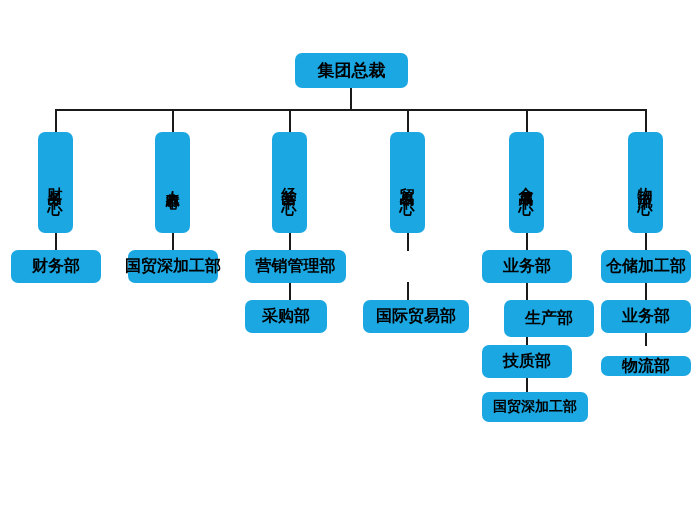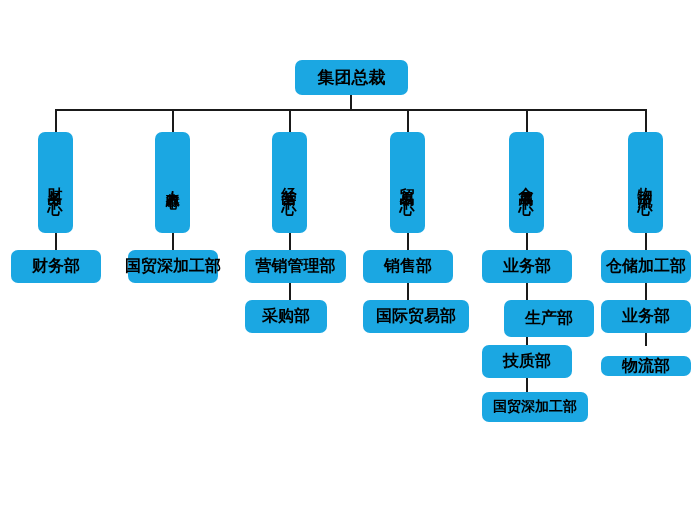--- a/index.html
+++ b/index.html
@@ -16,21 +16,21 @@
     background: var(--node-fill, #1BA7E2);
     color: var(--node-text, #000000);
     border-radius: 7px;
     display: flex;
     align-items: center;
     justify-content: center;
     font-weight: bold;
     text-align: center;
     box-sizing: border-box;
   }
-  .root { font-size: 17px; margin-top: 7px; }
+  .root { font-size: 17px; }
   .dept { font-size: 16px; white-space: nowrap; }
   .dept.long { font-size: 14px; }
   .vnode {
     writing-mode: vertical-rl;
     text-orientation: upright;
     font-size: 15px;
     letter-spacing: 4px;
     line-height: 1;
   }
   .vnode.tight { font-size: 13.5px; letter-spacing: 1px; }
@@ -78,21 +78,20 @@
   <div class="node vnode" style="left:509px;top:132px;width:35px;height:101px">金属中心</div>
   <div class="node vnode" style="left:628px;top:132px;width:35px;height:101px">物流中心</div>
 
   <div class="node dept" style="left:11px;top:250px;width:90px;height:33px">财务部</div>
 
   <div class="node dept" style="left:128px;top:250px;width:90px;height:33px">国贸深加工部</div>
 
   <div class="node dept" style="left:245px;top:250px;width:101px;height:33px">营销管理部</div>
   <div class="node dept" style="left:245px;top:300px;width:82px;height:33px">采购部</div>
 
-  <div class="node dept" style="left:363px;top:250px;width:90px;height:33px">销售部</div>
   <div class="node dept" style="left:363px;top:300px;width:106px;height:33px">国际贸易部</div>
 
   <div class="node dept" style="left:482px;top:250px;width:90px;height:33px">业务部</div>
   <div class="node dept" style="left:504px;top:300px;width:90px;height:37px">生产部</div>
   <div class="node dept" style="left:482px;top:345px;width:90px;height:33px">技质部</div>
   <div class="node dept long" style="left:482px;top:392px;width:106px;height:30px">国贸深加工部</div>
 
   <div class="node dept" style="left:601px;top:250px;width:90px;height:33px">仓储加工部</div>
   <div class="node dept" style="left:601px;top:300px;width:90px;height:33px">业务部</div>
   <div class="node dept" style="left:601px;top:356px;width:90px;height:20px">物流部</div>

